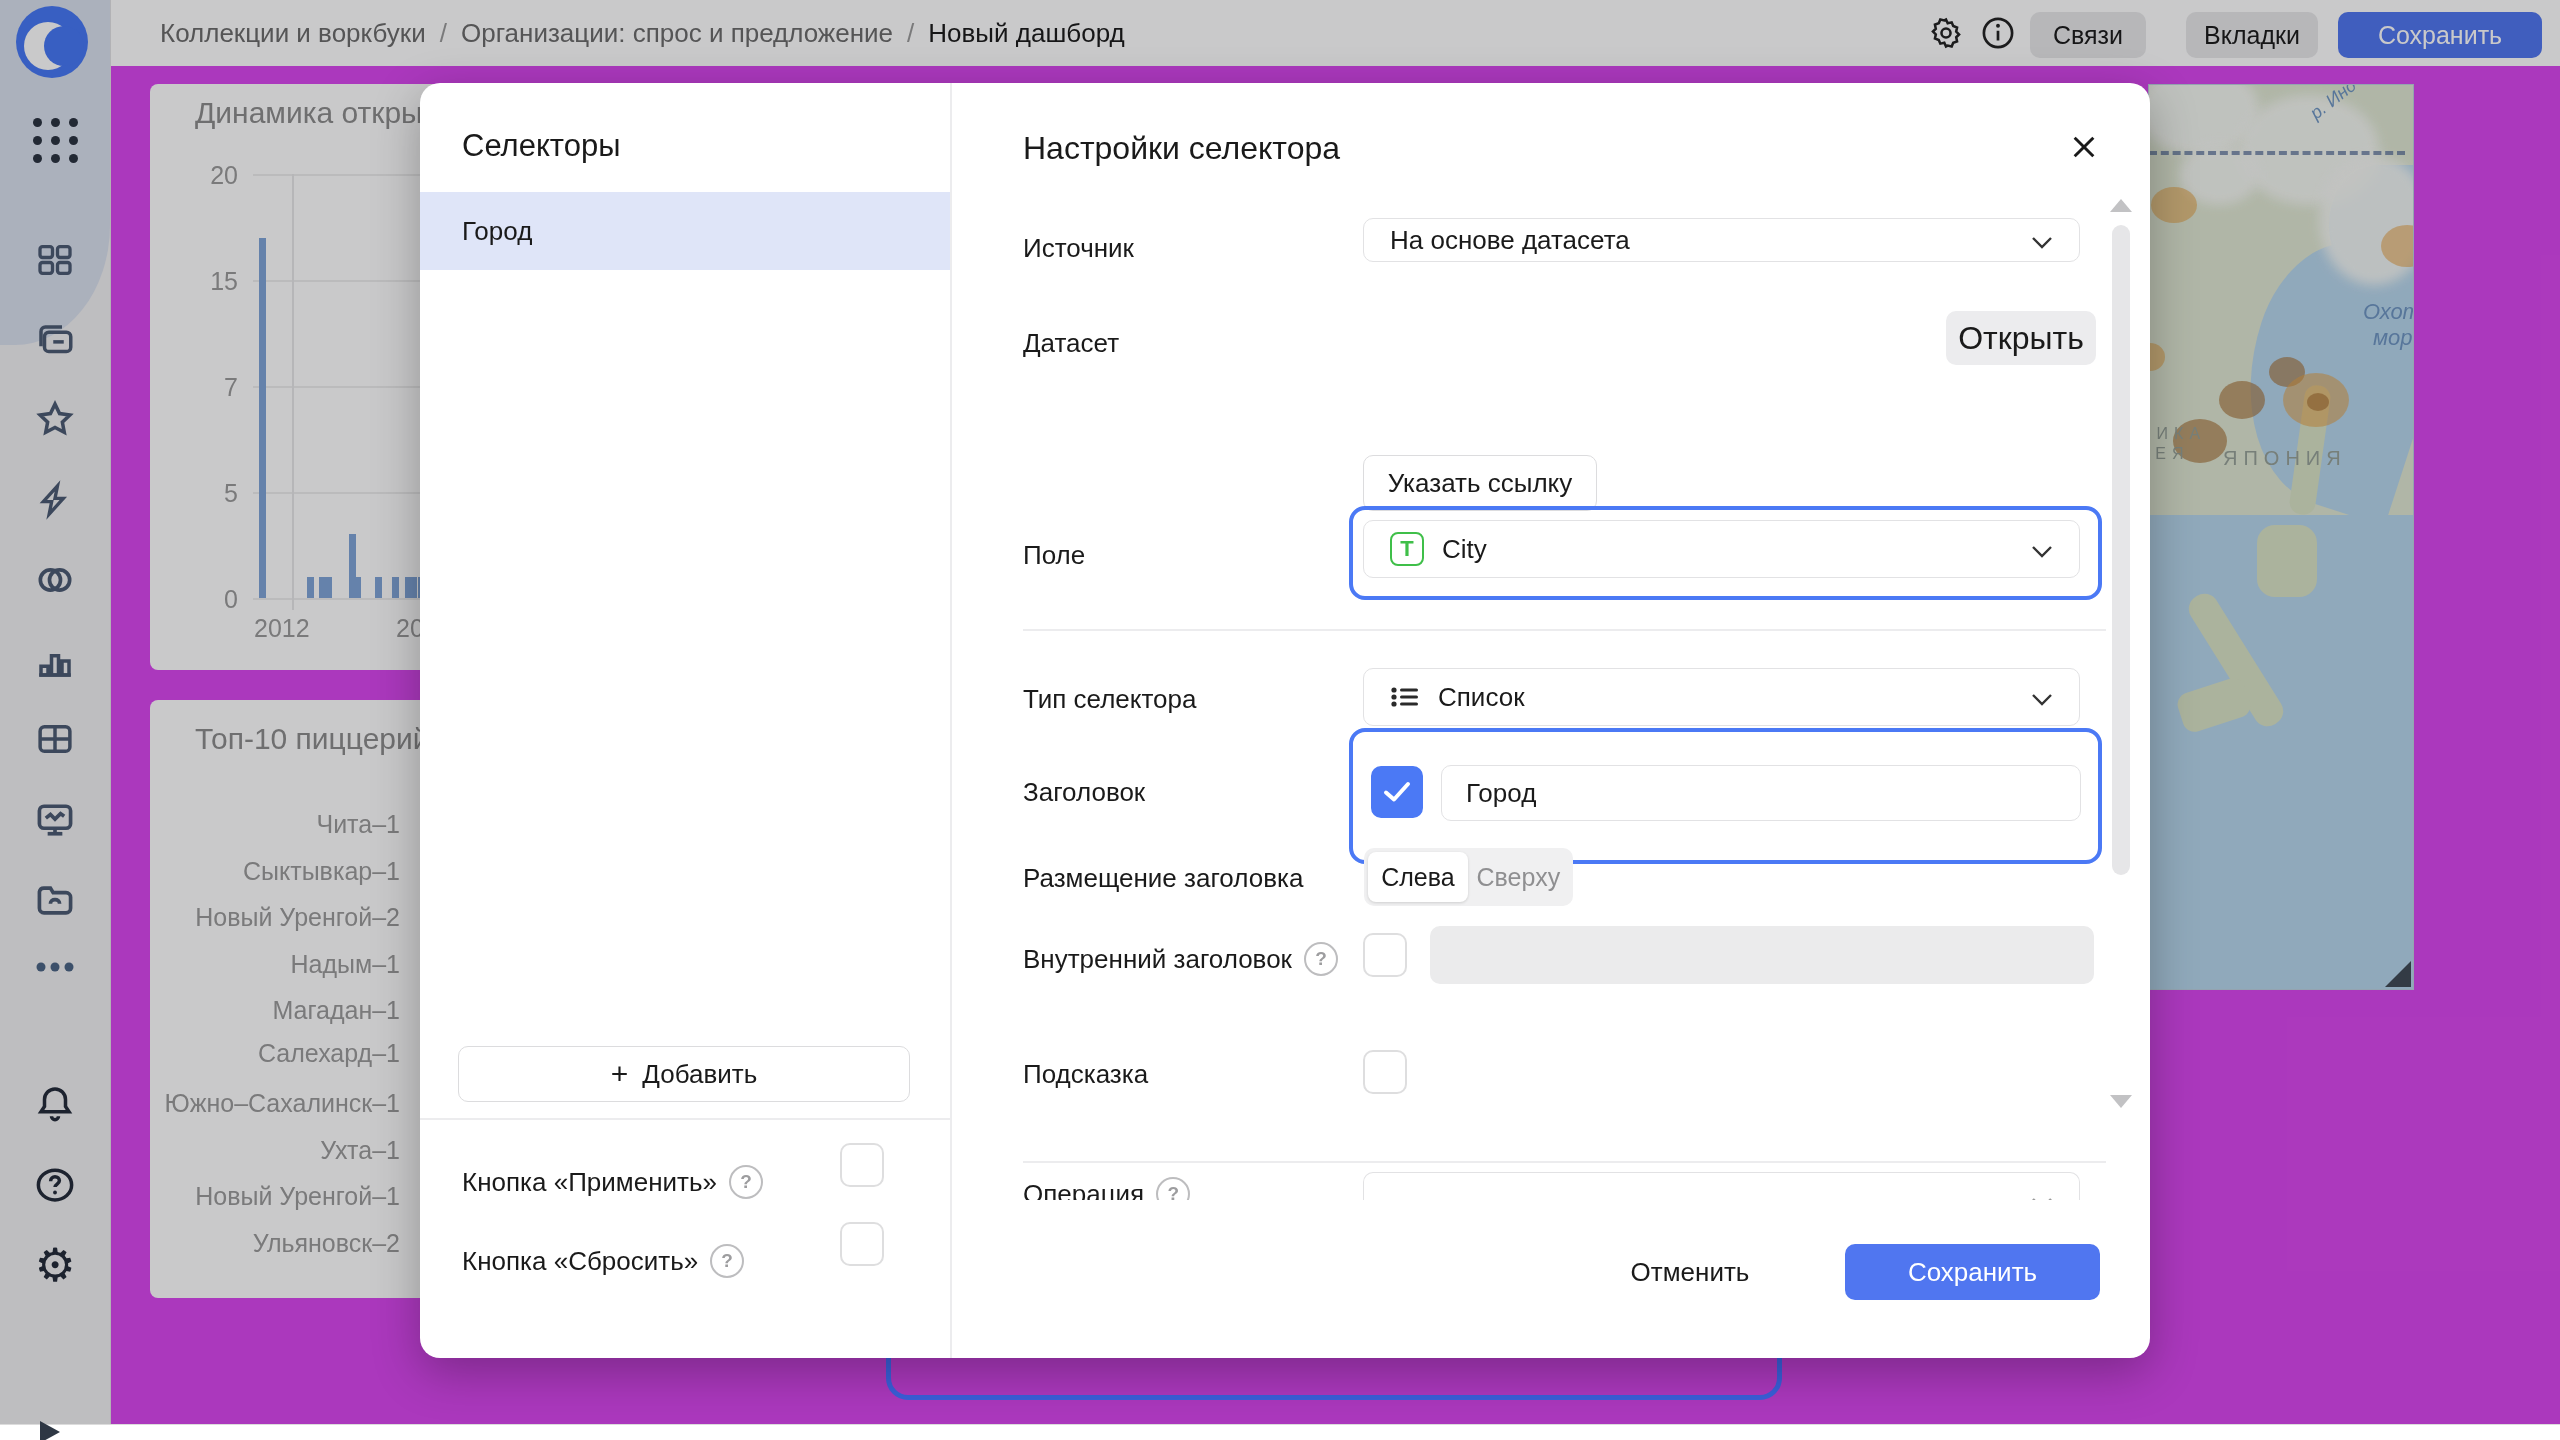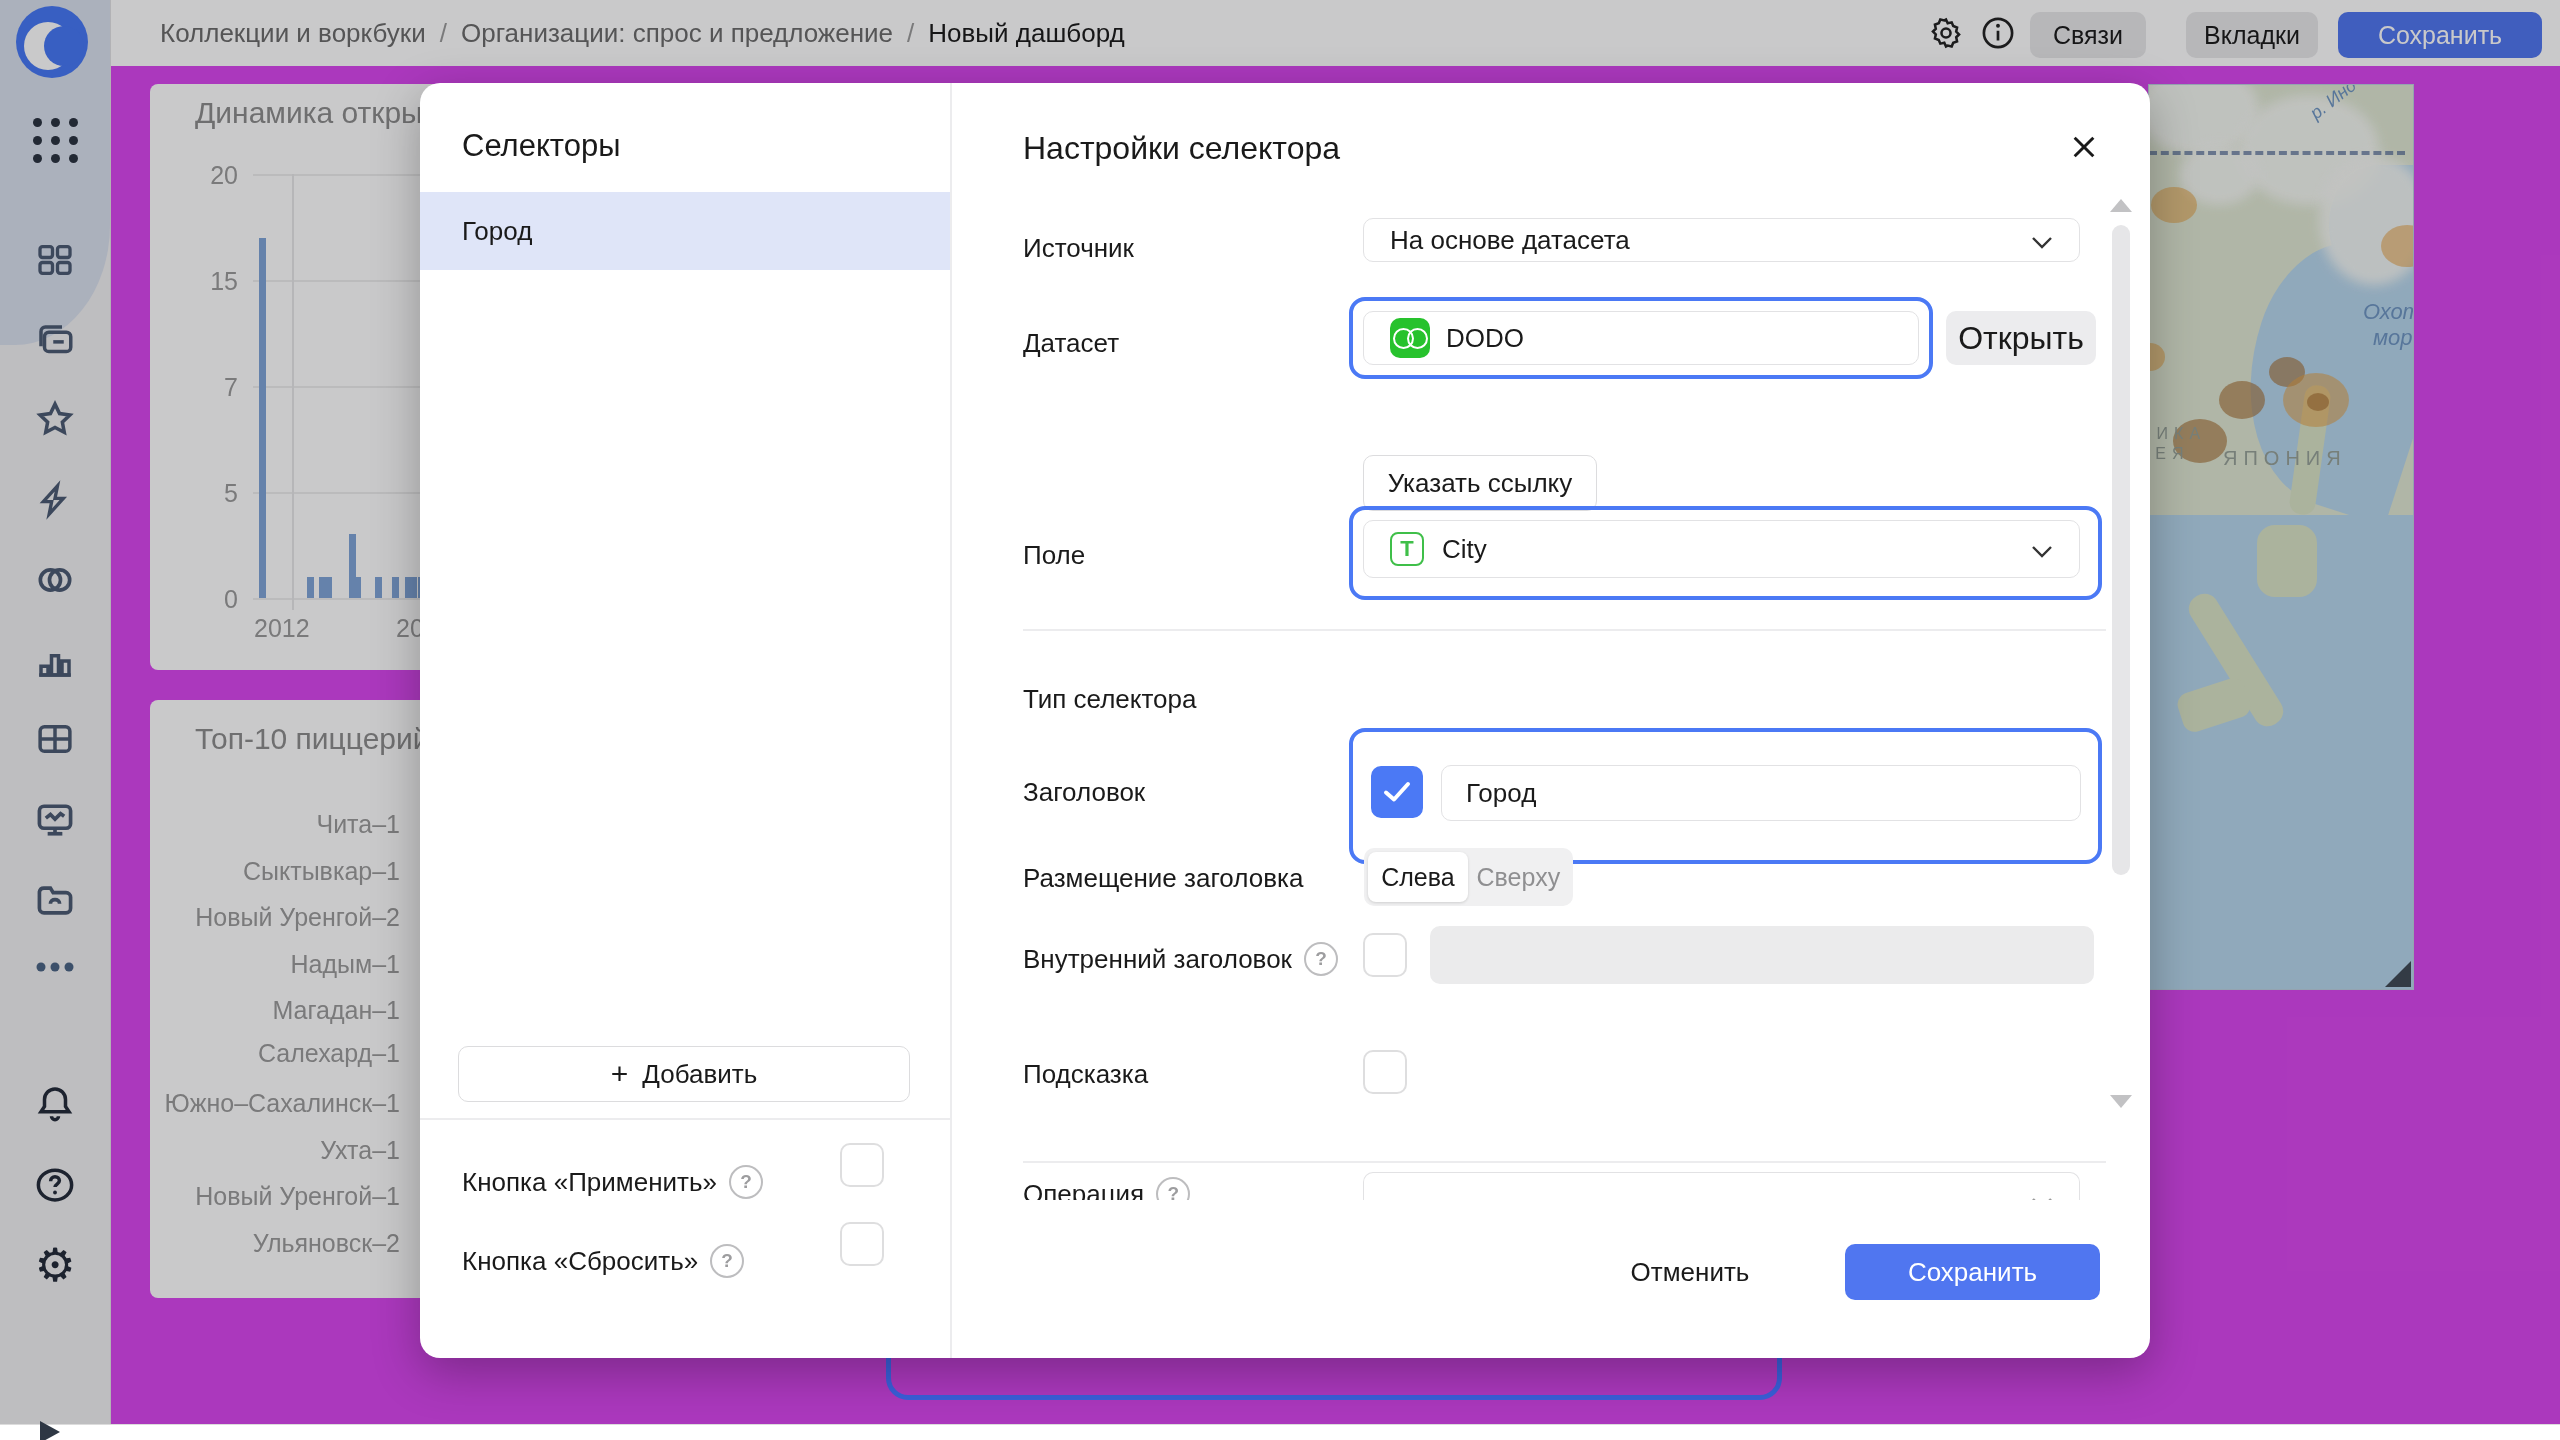--- a/index.html
+++ b/index.html
@@ -344,48 +344,57 @@
     <div class="abs select" style="left:943px;top:135px;width:717px;height:44px;">
       <span>На основе датасета</span>
       <span class="chev">
         <svg width="22" height="13" viewBox="0 0 22 13" fill="none" stroke="#333" stroke-width="2.4">
             <path d="M2 2l9 9 9-9"></path>
           </svg>
       </span>
     </div>
 
     <div class="abs label" style="left:603px;top:245px;">Датасет</div>
-    <div class="abs ring" style="left:929px;top:214px;width:576px;height:74px;">
-      <div class="abs select" style="left:10px;top:10px;width:556px;height:54px;">
-        <span class="ds-icon">
-            <i></i>
-            <i></i>
-          </span>
-        <span>DODO</span>
-      </div>
-    </div>
     <button class="abs gbtn" style="left:1526px;top:228px;width:150px;height:54px;border:none;">Открыть</button>
     <button class="abs obtn" style="left:943px;top:372px;width:234px;height:56px;">Указать ссылку</button>
 
     <div class="abs label" style="left:603px;top:457px;">Поле</div>
     <div class="abs ring" style="left:929px;top:423px;width:745px;height:86px;">
       <div class="abs select" style="left:10px;top:10px;width:717px;height:58px;">
         <span class="t-icon">T</span>
         <span>City</span>
         <span class="chev">
           <svg width="22" height="13" viewBox="0 0 22 13" fill="none" stroke="#333" stroke-width="2.4">
               <path d="M2 2l9 9 9-9"></path>
             </svg>
         </span>
       </div>
     </div>
 
     <div class="abs hline" style="left:603px;top:546px;width:1083px;"></div>
 
     <div class="abs label" style="left:603px;top:601px;">Тип селектора</div>
+    <div class="abs select" style="left:943px;top:585px;width:717px;height:58px;">
+      <span style="margin-right:18px;display:flex;">
+        <svg width="30" height="24" viewBox="0 0 30 24" fill="#2a2a2a">
+            <circle cx="4" cy="5" r="2.6"></circle>
+            <circle cx="4" cy="12" r="2.6"></circle>
+            <circle cx="4" cy="19" r="2.6"></circle>
+            <rect x="10" y="3.6" width="18" height="3" rx="1.5"></rect>
+            <rect x="10" y="10.6" width="18" height="3" rx="1.5"></rect>
+            <rect x="10" y="17.6" width="18" height="3" rx="1.5"></rect>
+          </svg>
+      </span>
+      <span>Список</span>
+      <span class="chev">
+        <svg width="22" height="13" viewBox="0 0 22 13" fill="none" stroke="#333" stroke-width="2.4">
+            <path d="M2 2l9 9 9-9"></path>
+          </svg>
+      </span>
+    </div>
 
     <div class="abs label" style="left:603px;top:694px;">Заголовок</div>
     <div class="abs ring" style="left:929px;top:645px;width:745px;height:128px;">
       <div class="abs checkbox checked" style="left:18px;top:34px;width:52px;height:52px;">
         <svg width="30" height="24" viewBox="0 0 30 24" fill="none" stroke="#fff" stroke-width="4" stroke-linecap="round" stroke-linejoin="round">
             <path d="M4 12.5l8 7L26 4"></path>
           </svg>
       </div>
       <input class="abs txtinput" style="left: 88px; top: 33px; width: 640px; height: 56px;" value="Город">
     </div>

